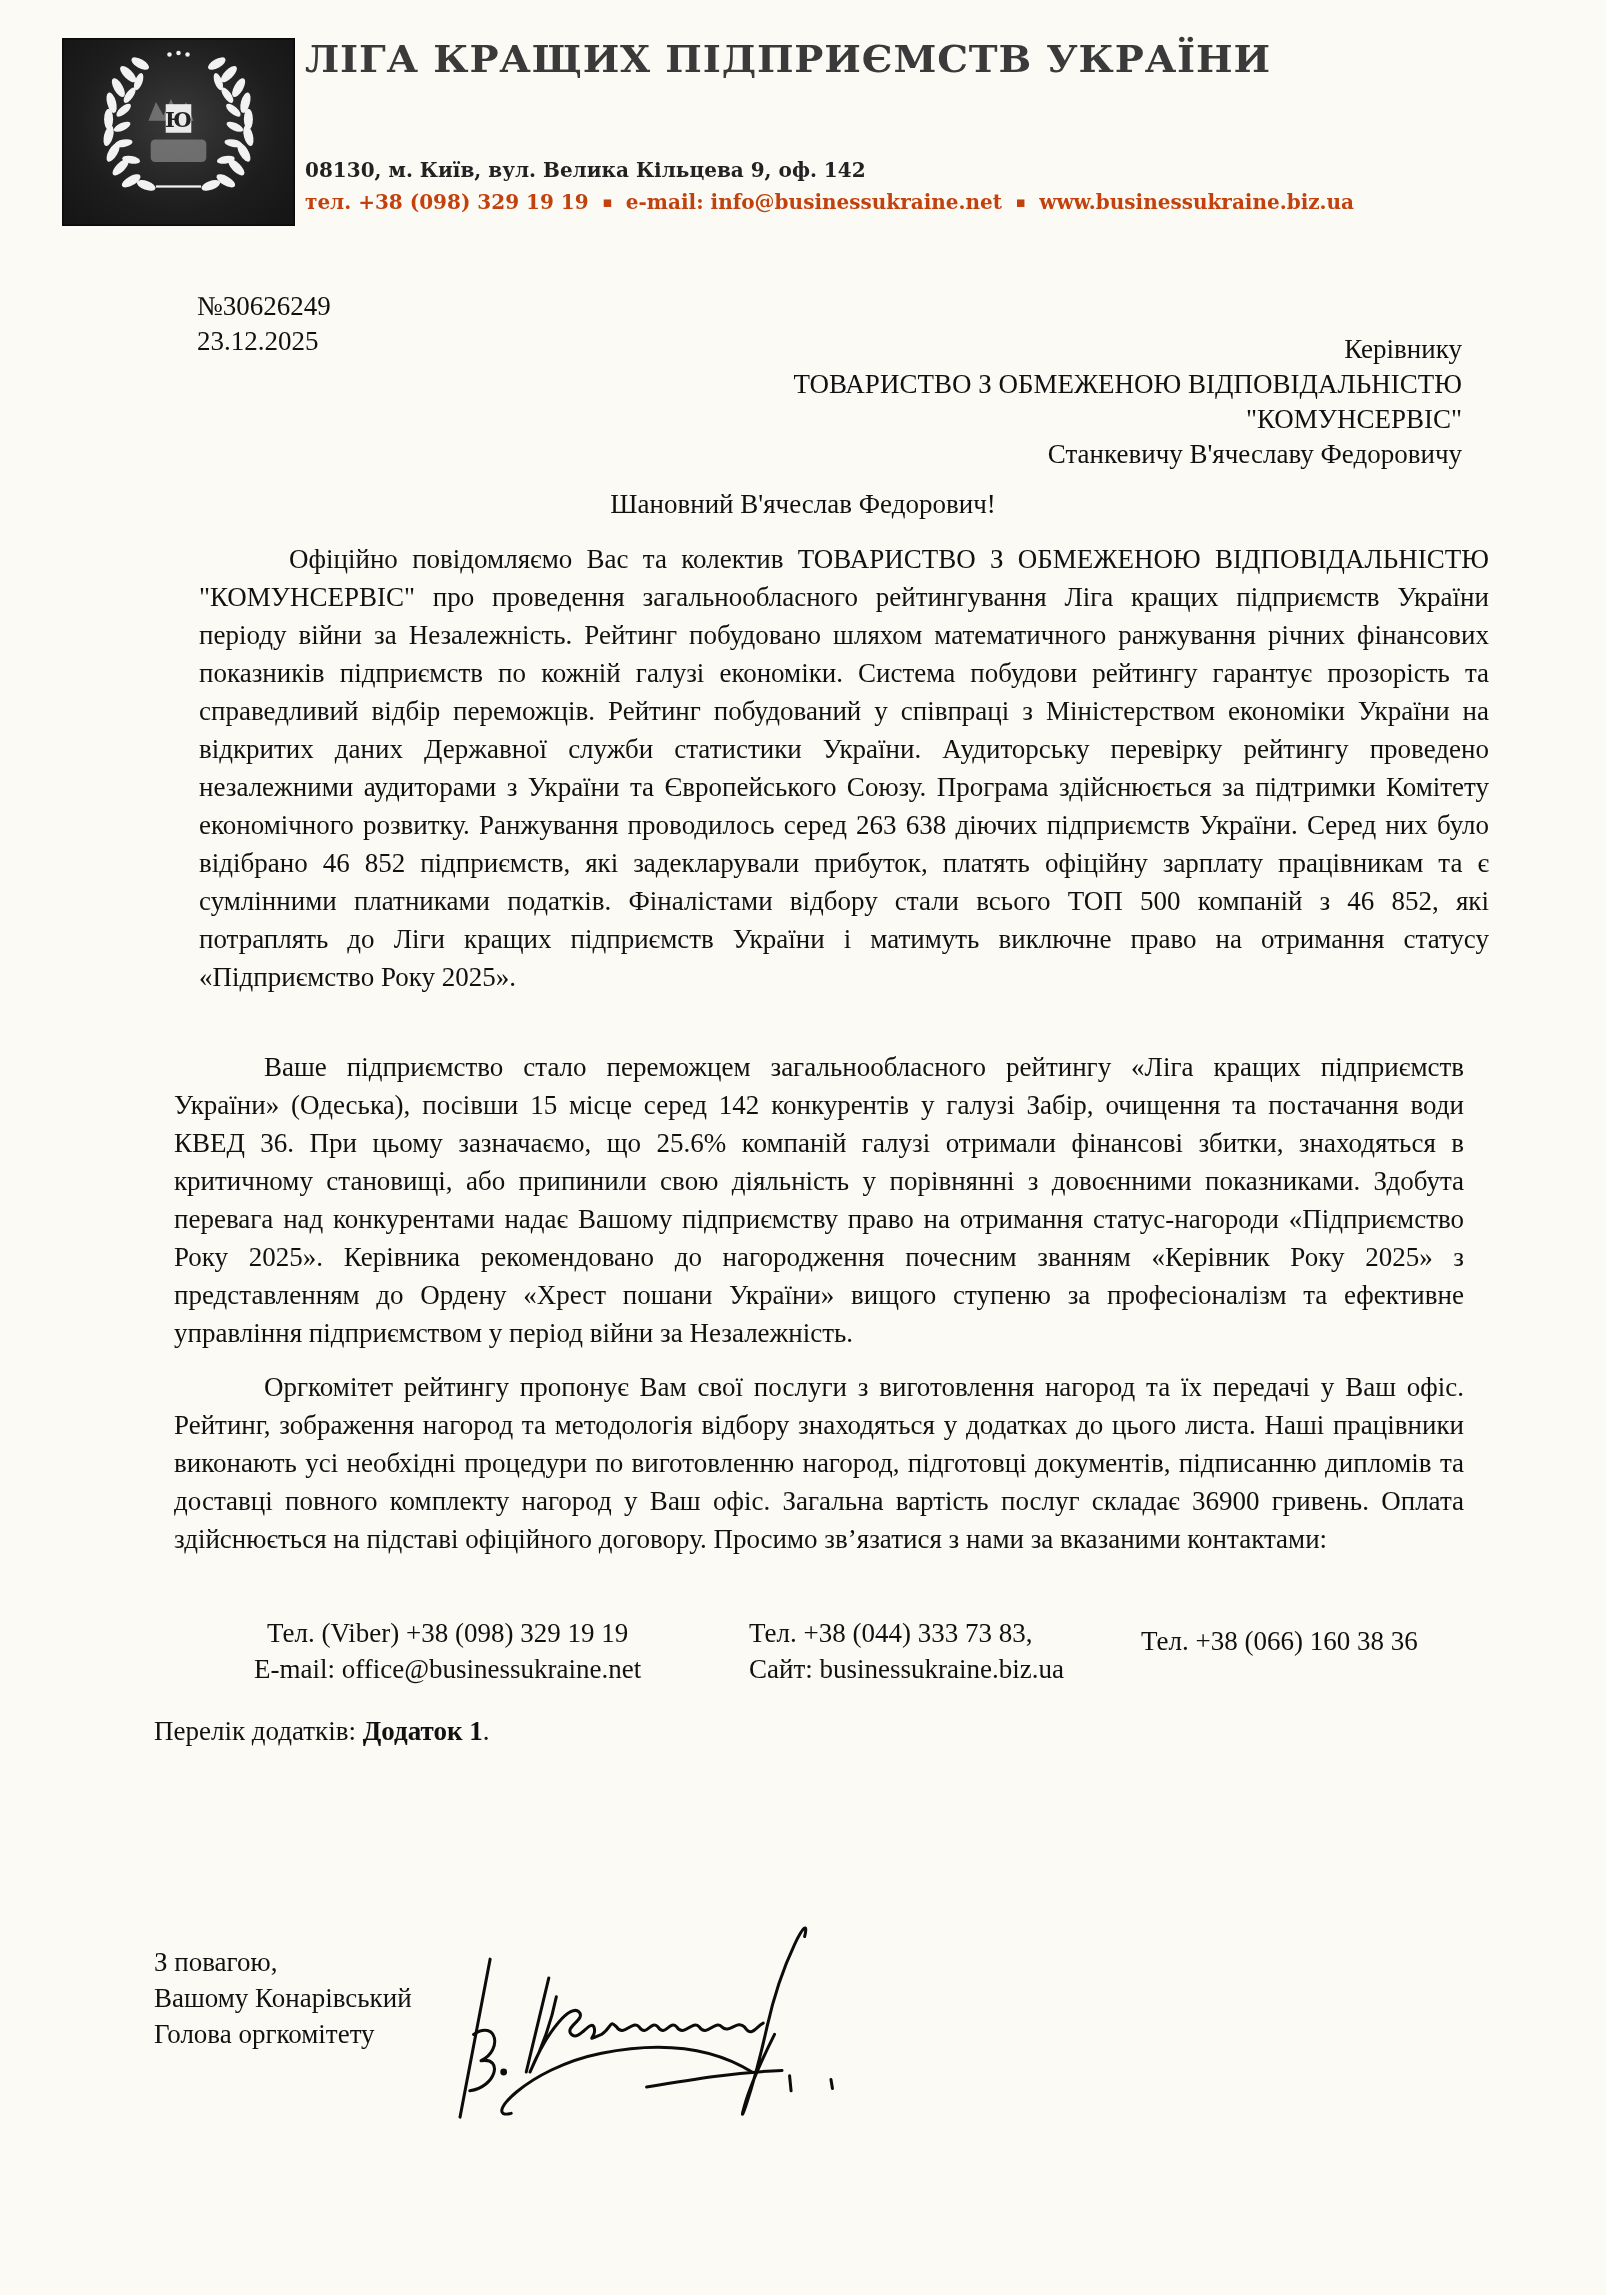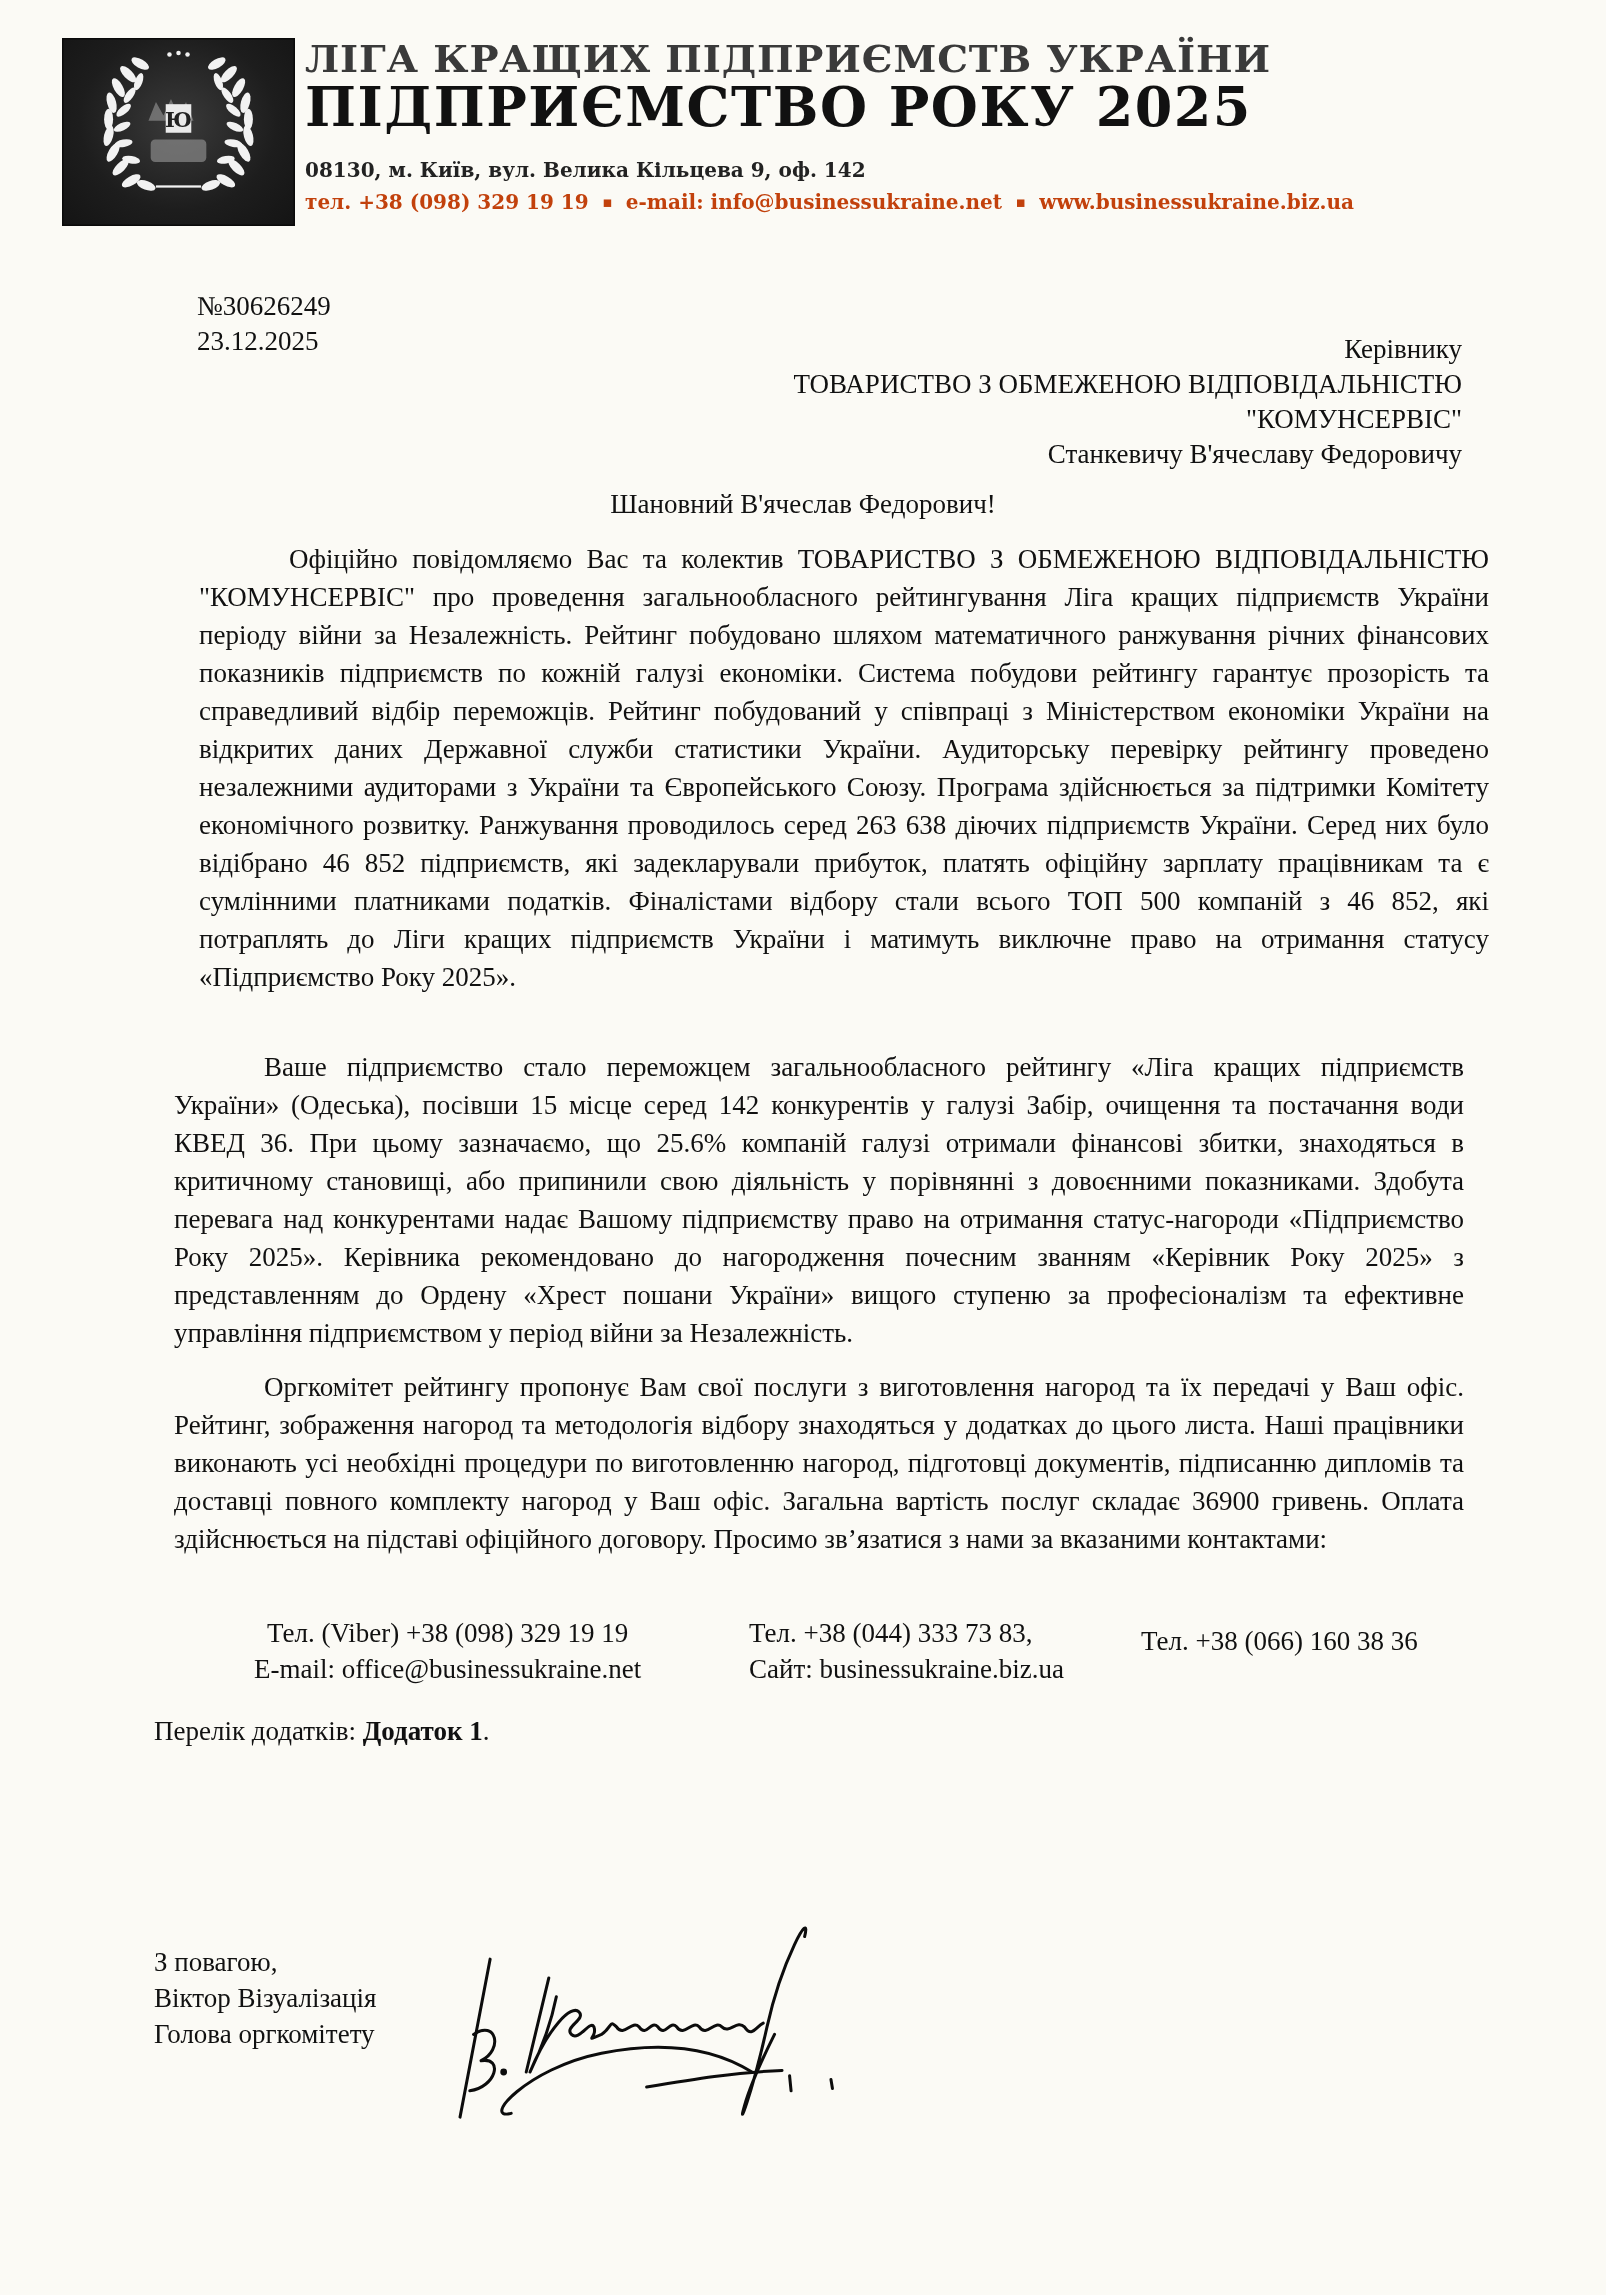--- a/index.html
+++ b/index.html
@@ -146,21 +146,20 @@
       <g fill="#8a8a8a" opacity="0.7">
         <path d="M115 110 l10 -25 l10 18 l10 -22 l10 22 l10 -18 l10 25 z"></path>
         <rect x="118" y="135" width="74" height="30" rx="6"></rect>
       </g>
       <rect x="138" y="88" width="34" height="38" fill="#eaeaea"></rect>
       <text x="155" y="118" text-anchor="middle" font-family="DejaVu Serif, serif" font-size="28" font-weight="bold" fill="#222">Ю</text>
     </svg>
   </div>
 
   <div class="lh-title1">ЛІГА КРАЩИХ ПІДПРИЄМСТВ УКРАЇНИ</div>
-  <div class="lh-title2">ПІДПРИЄМСТВО РОКУ 2025</div>
   <div class="lh-addr">08130, м. Київ, вул. Велика Кільцева 9, оф. 142</div>
   <div class="lh-contacts">
     <span>тел. +38 (098) 329 19 19</span><span class="dot">▪</span><span>e-mail: info@businessukraine.net</span><span class="dot">▪</span><span>www.businessukraine.biz.ua</span>
   </div>
 
   <div class="ref">
     <div>№30626249</div>
     <div>23.12.2025</div>
   </div>
 
@@ -198,21 +197,21 @@
   </div>
 
   <div class="attachments">
     <div>
       <span>Перелік додатків: </span><b>Додаток 1</b><span>.</span>
     </div>
   </div>
 
   <div class="closing">
     <div>З повагою,</div>
-    <div>Віктор Візуалізація</div>
+    <div>Вашому Конарівський</div>
     <div>Голова оргкомітету</div>
   </div>
 
   <div class="signature">
     <svg viewBox="0 0 820 280" xmlns="http://www.w3.org/2000/svg" fill="none" stroke="#0c0c0c" stroke-width="4" stroke-linecap="round" stroke-linejoin="round">
       <path d="M52 60 L 12 270"></path>
       <path d="M 30 160 C 60 140, 70 180, 40 195 C 70 190, 60 230, 25 235"></path>
       <circle cx="70" cy="210" r="2.5" fill="#0c0c0c"></circle>
       <path d="M 130 85 L 100 210"></path>
       <path d="M 140 110 C 130 160, 110 200, 105 210 C 130 150, 160 120, 170 130 C 180 140, 150 150, 160 160 C 170 170, 185 140, 190 150 C 195 165, 175 170, 200 160 C 215 150, 210 140, 220 150 C 230 165, 240 140, 250 150 C 260 165, 265 140, 275 150 C 285 165, 290 140, 300 150 C 310 165, 320 140, 330 150 C 340 165, 350 140, 360 150 C 370 160, 380 140, 390 150 C 400 165, 405 150, 415 145"></path>

